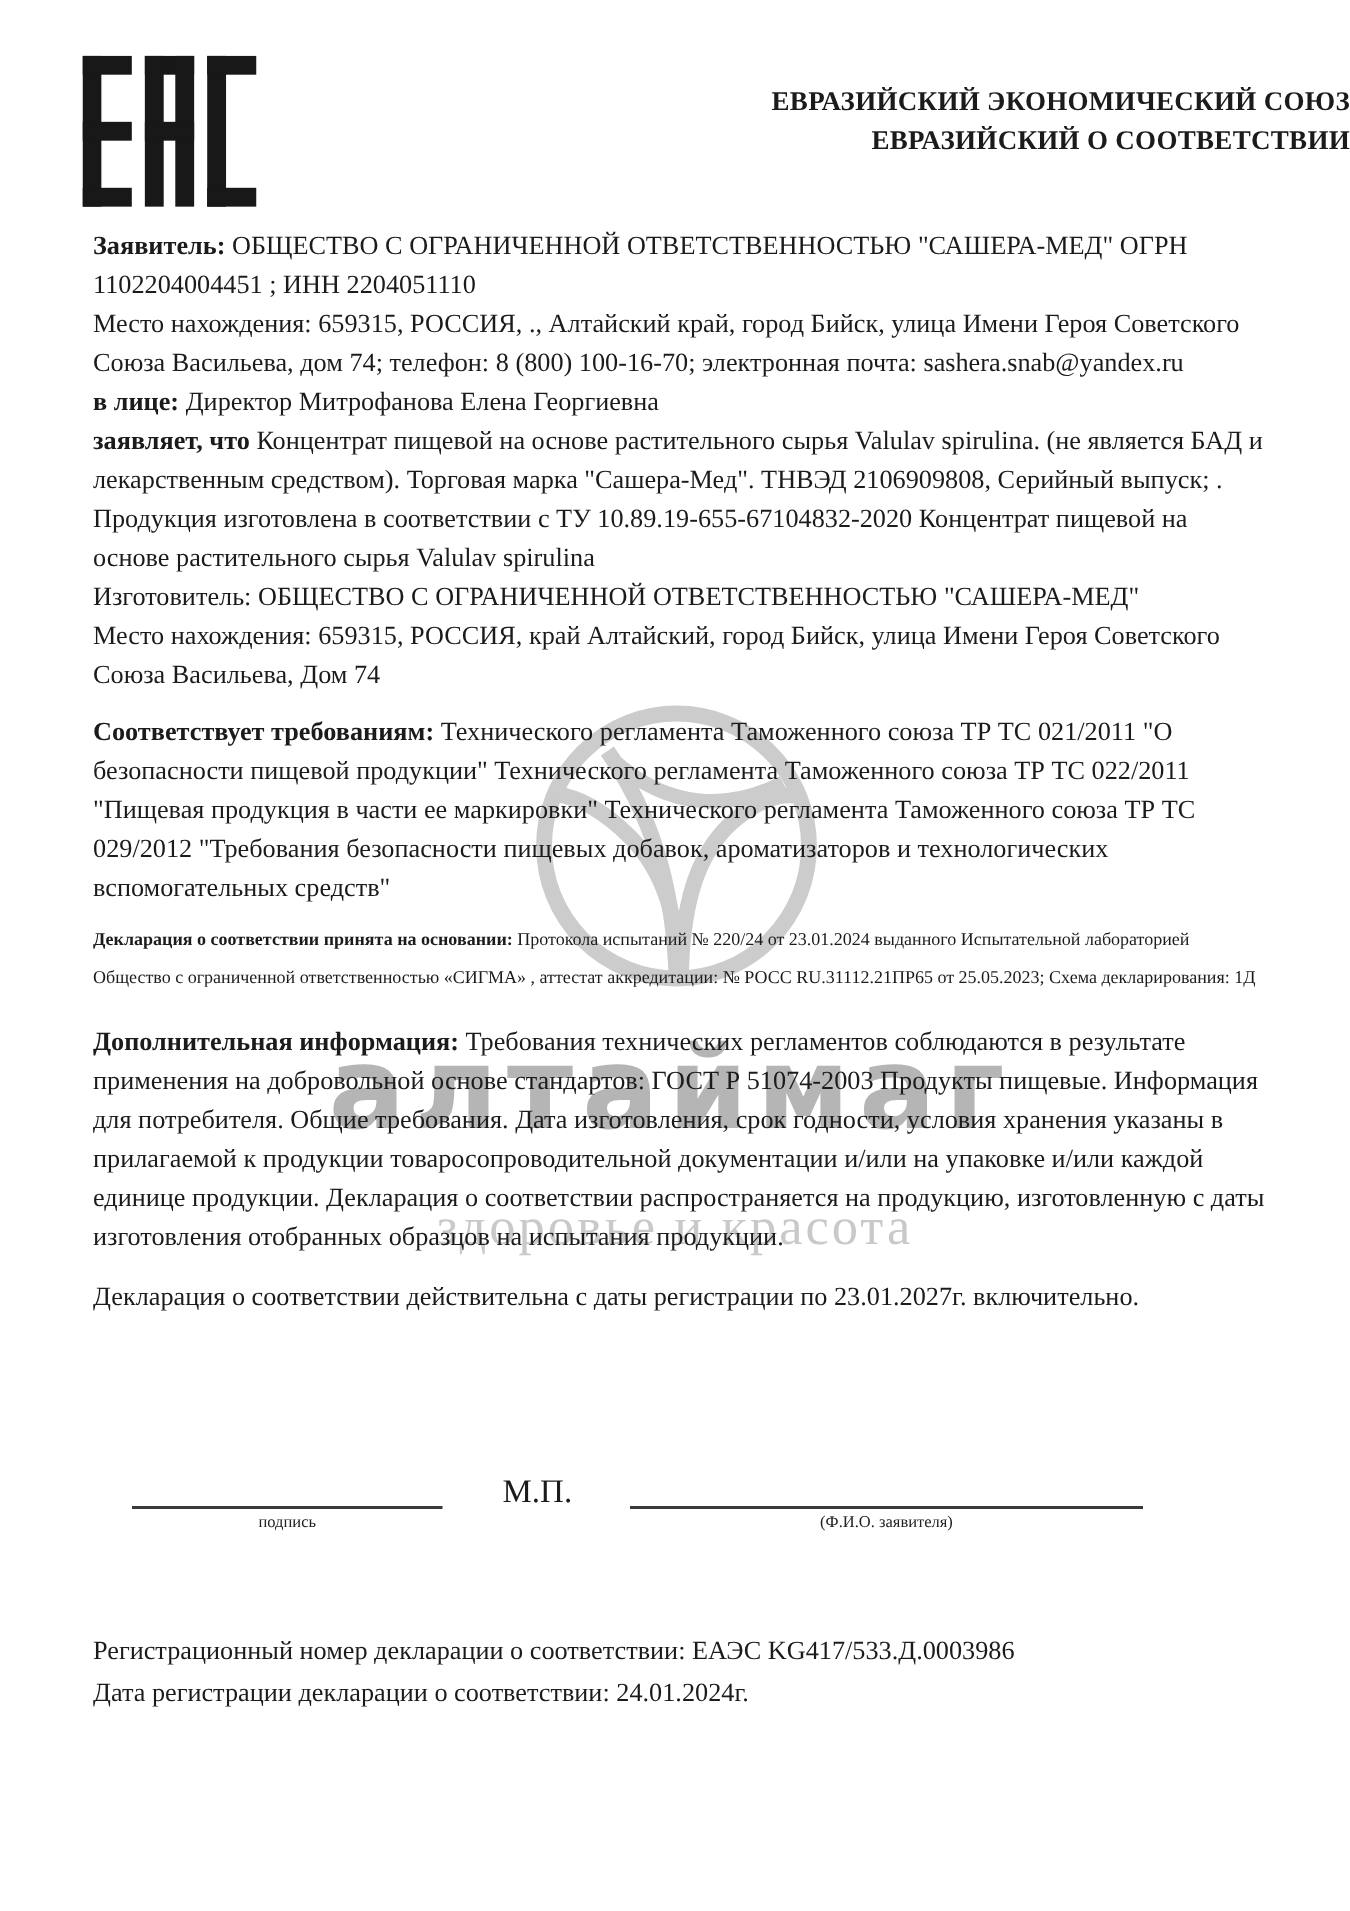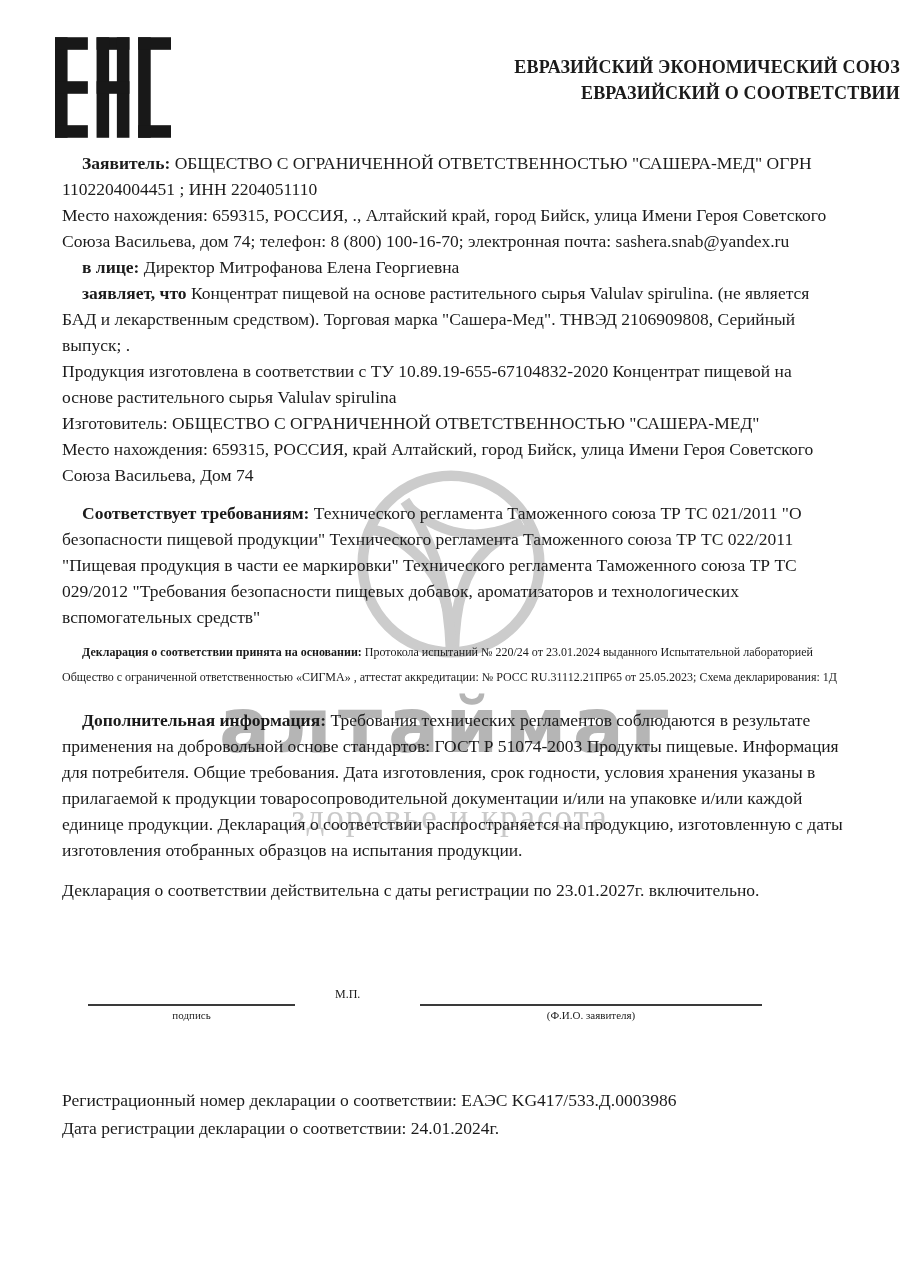--- a/index.html
+++ b/index.html
@@ -44,26 +44,26 @@
 
   .content {
     position: absolute; left: 62px; top: 150px; width: 783px;
     font-size: 17.5px; line-height: 26px; text-align: left;
   }
   .content p { margin: 0; }
   .content p.gap-sm  { margin-top: 12px; }
   .content p.gap-md  { margin-top: 14px; }
   .content p.gap-lg  { margin-top: 17px; }
   .content p.smaller { font-size: 12px; line-height: 25px; margin-top: 10px; }
-  .content b { font-weight: bold; margin-left: 20px; }
+  .content b { font-weight: bold; }
 
   
   .sig-stamp {
     position: absolute; left: 335px; top: 984px;
-    font-size: 12px; line-height: 20px;
+    font-size: 22px; line-height: 20px;
   }
   .sig-name {
     position: absolute; left: 420px; top: 984px; width: 342px;
     text-align: center; font-size: 17.5px; line-height: 20px;
   }
   .sig-line-left  { position: absolute; left: 88px;  top: 1004px; width: 207px; border-top: 2px solid #3a3a3a; }
   .sig-line-right { position: absolute; left: 420px; top: 1004px; width: 342px; border-top: 2px solid #3a3a3a; }
   .sig-cap-left {
     position: absolute; left: 88px; top: 1008px; width: 207px;
     text-align: center; font-size: 11px; line-height: 14px; color: #222;

